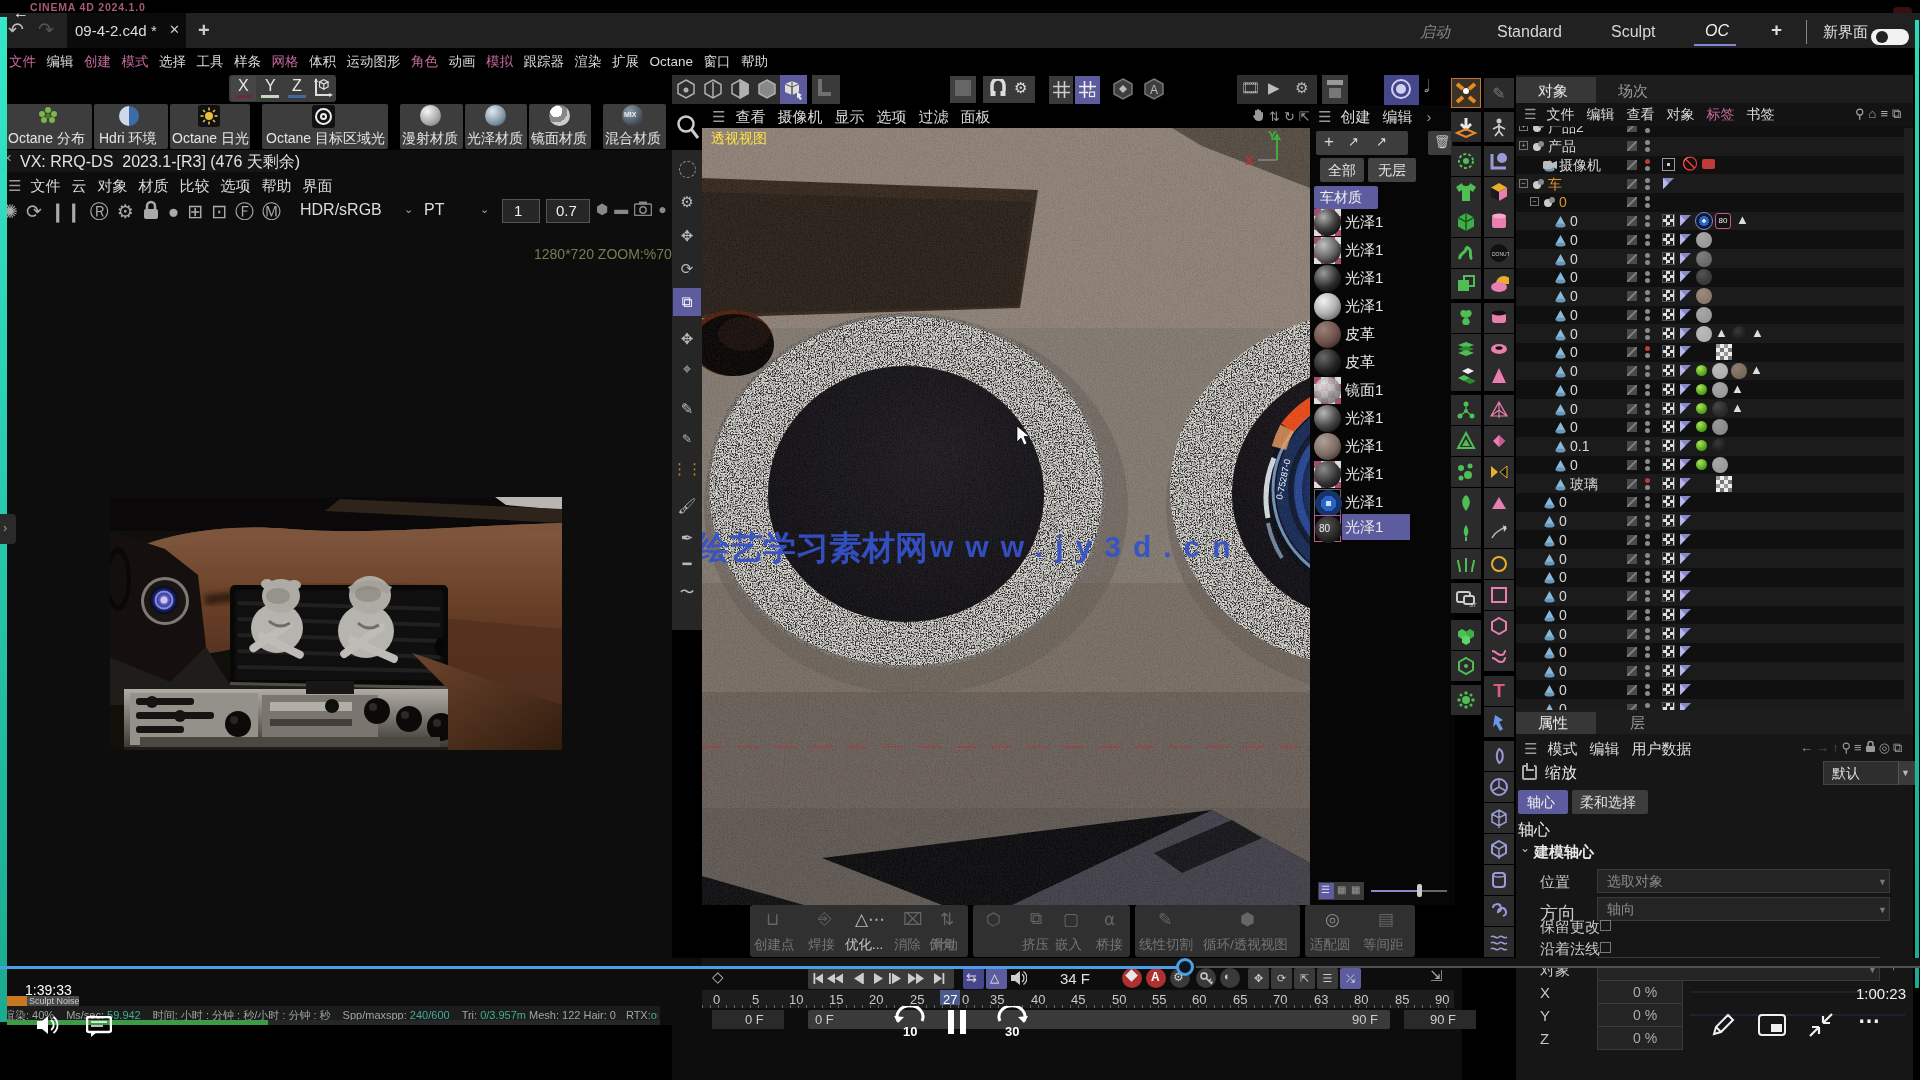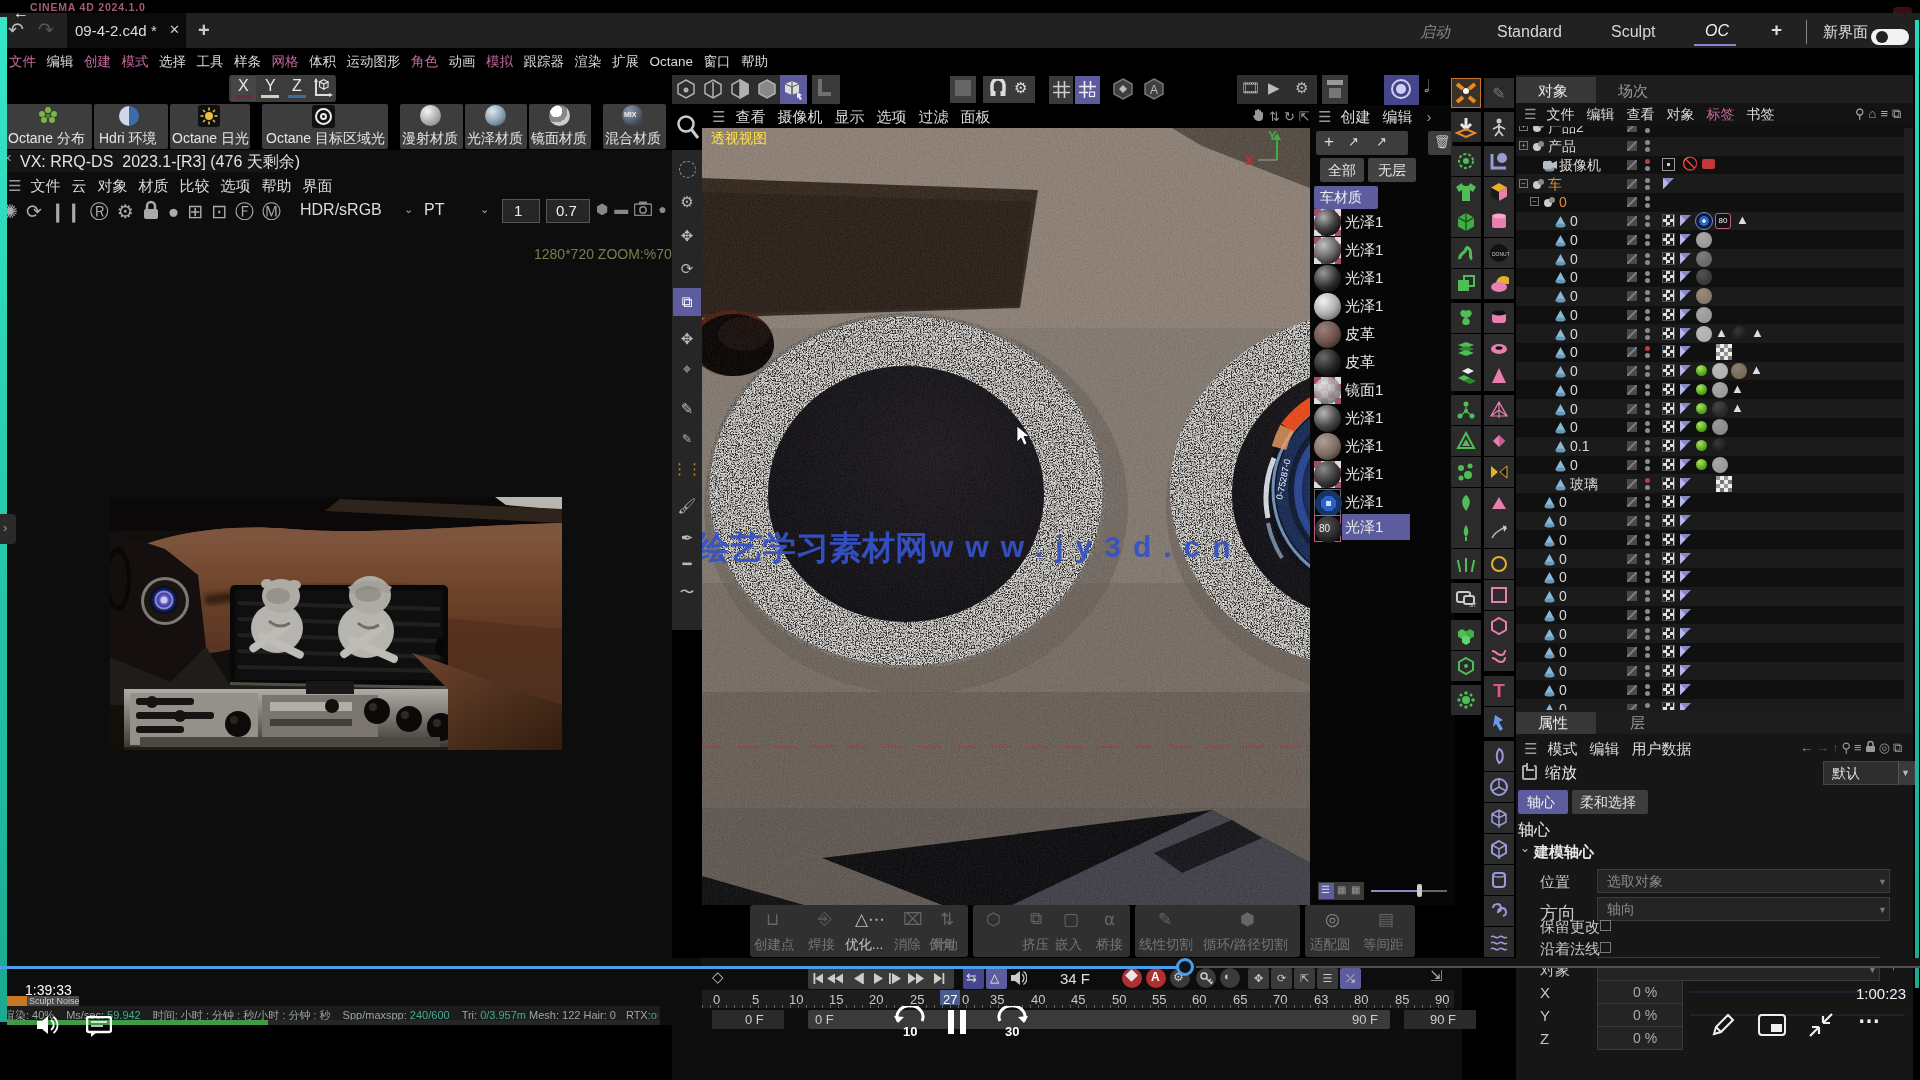--- a/index.html
+++ b/index.html
@@ -1442,21 +1442,21 @@
 <div class="ml" style="left:754px">创建点</div>
 <div class="ml" style="left:808px">焊接</div>
 <div class="ml" style="left:845px;color:#c8c8c8">优化...</div>
 <div class="ml" style="left:894px">消除</div>
 <div class="ml" style="left:931px">滑动</div>
 <div class="ml" style="left:929px">倒角</div>
 <div class="ml" style="left:1022px">挤压</div>
 <div class="ml" style="left:1055px">嵌入</div>
 <div class="ml" style="left:1096px">桥接</div>
 <div class="ml" style="left:1139px">线性切割</div>
-<div class="ml" style="left:1203px">循环/路径切割</div>
+<div class="ml" style="left:1203px">循环/透视视图</div>
 <div class="ml" style="left:1310px">适配圆</div>
 <div class="ml" style="left:1363px">等间距</div>
 <div class="mi" style="left:766px">⊔</div>
 <div class="mi" style="left:818px">⎆</div>
 <div class="mi" style="left:855px;color:#bbb">△⋯</div>
 <div class="mi" style="left:903px">⌧</div>
 <div class="mi" style="left:940px">⇅</div>
 <div class="mi" style="left:986px">⬡</div>
 <div class="mi" style="left:1030px">⧉</div>
 <div class="mi" style="left:1063px">▢</div>

